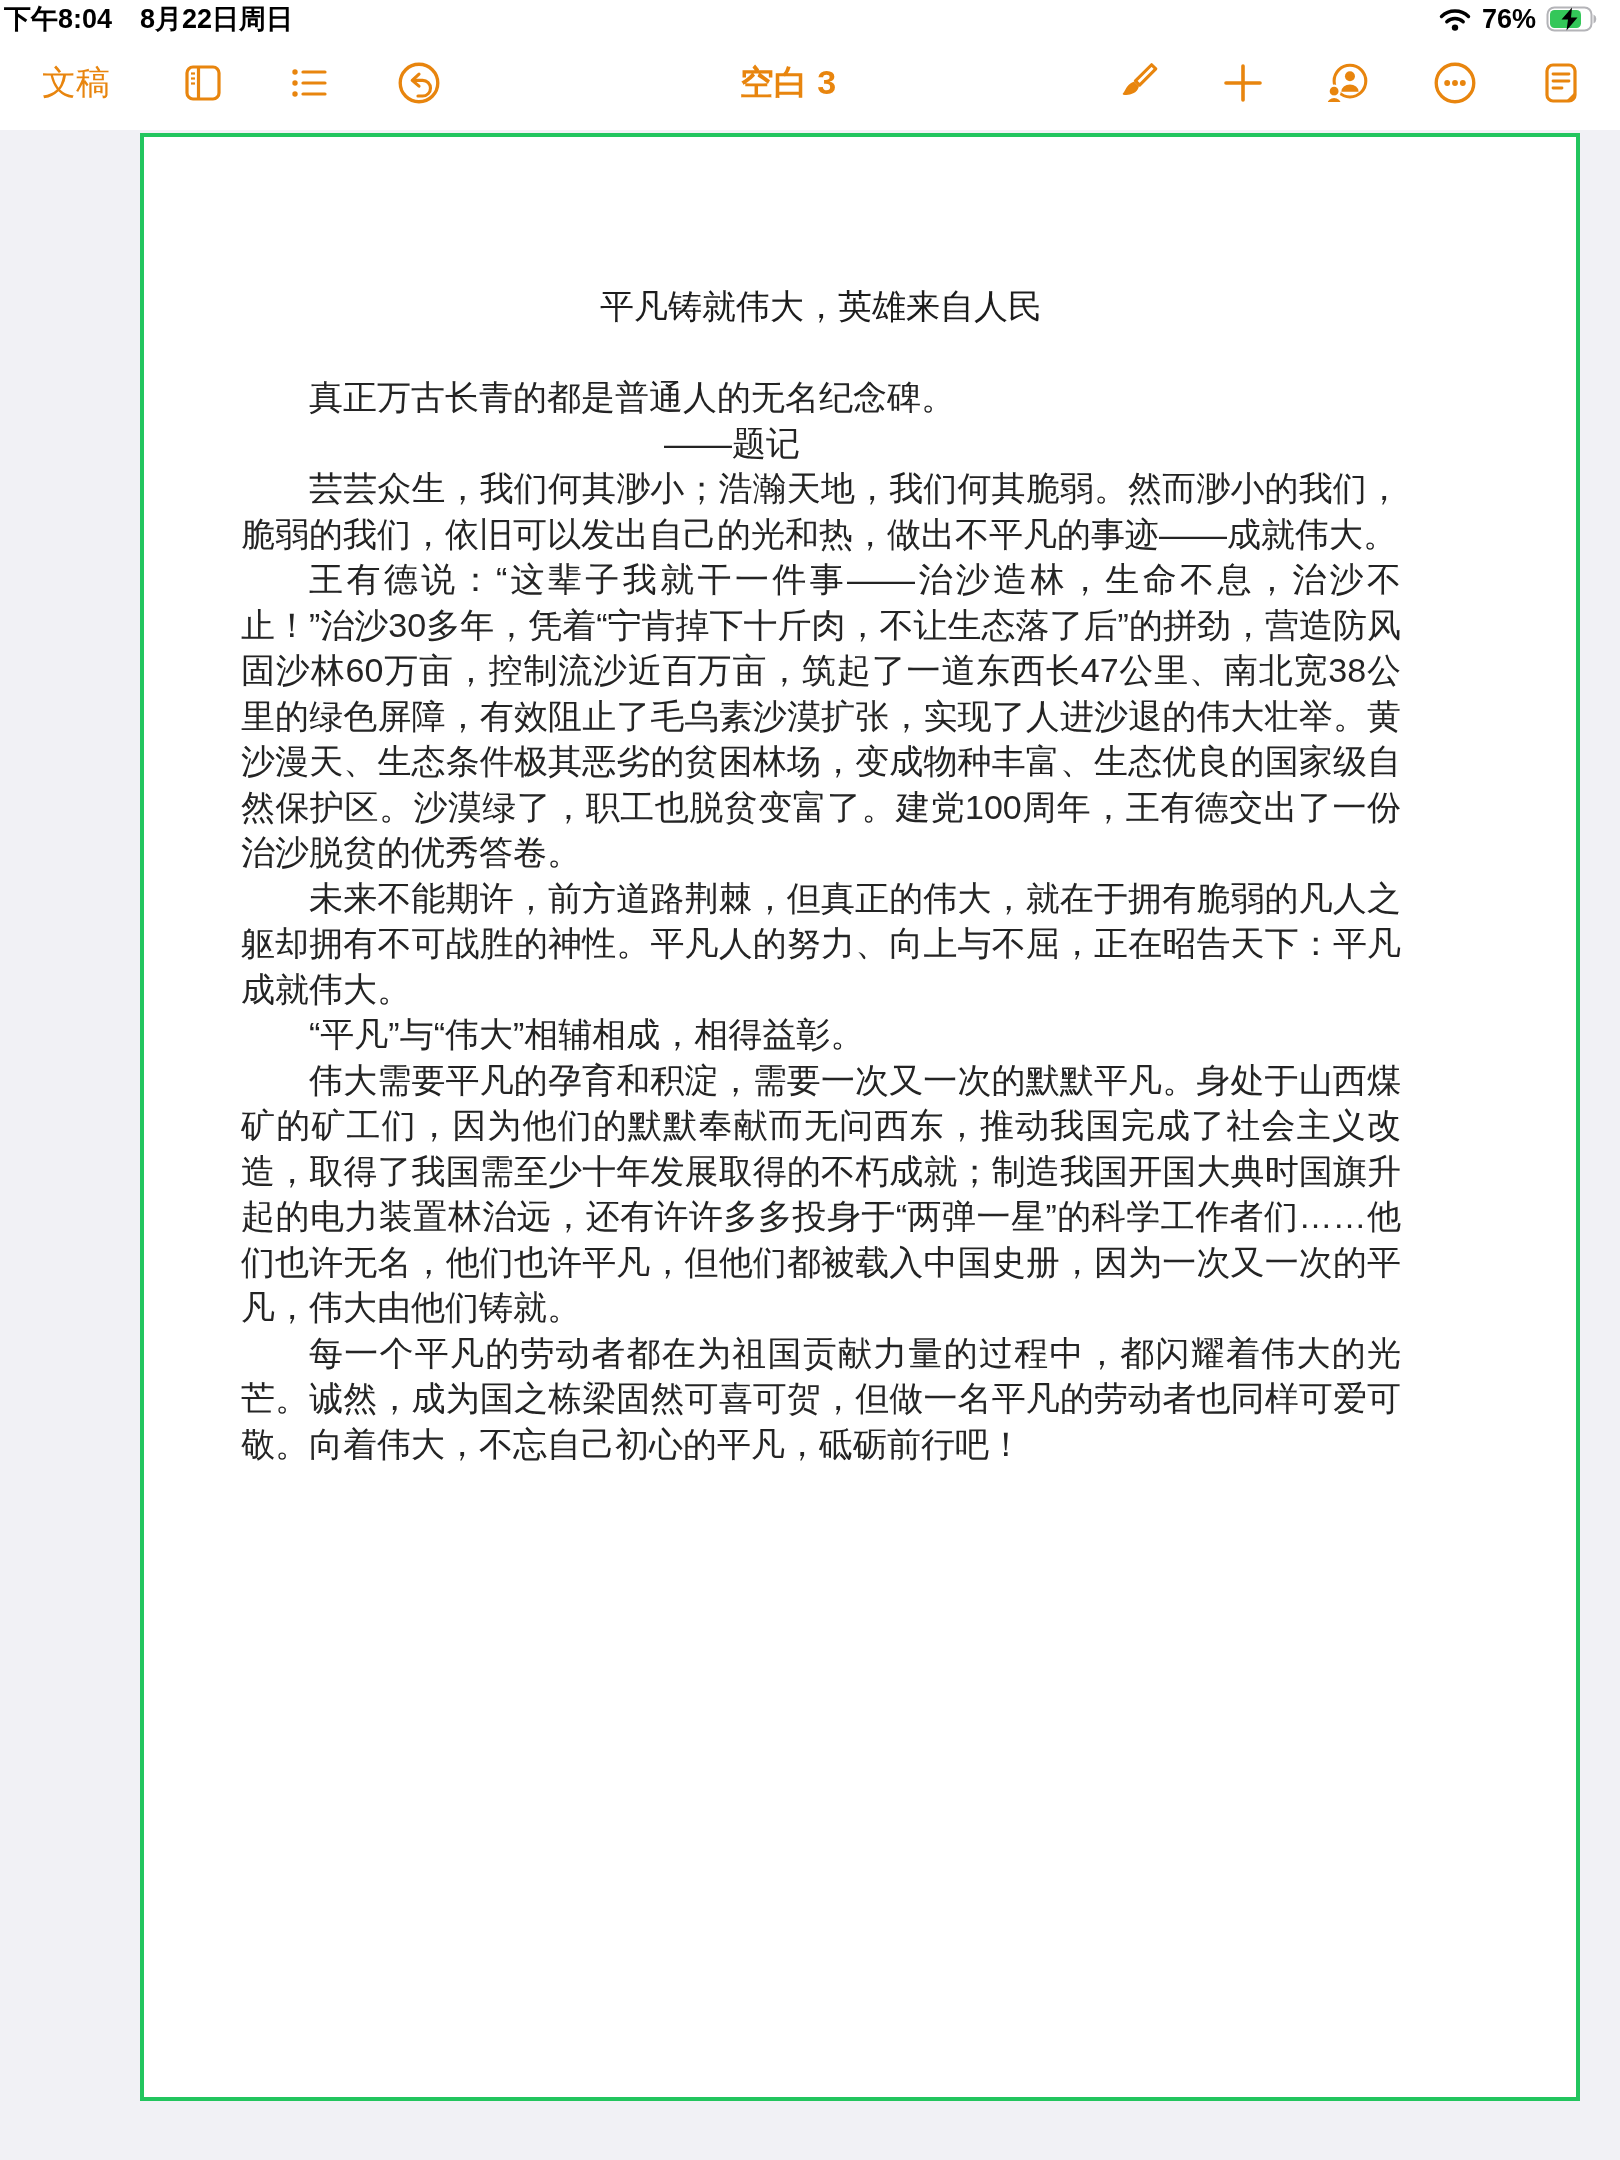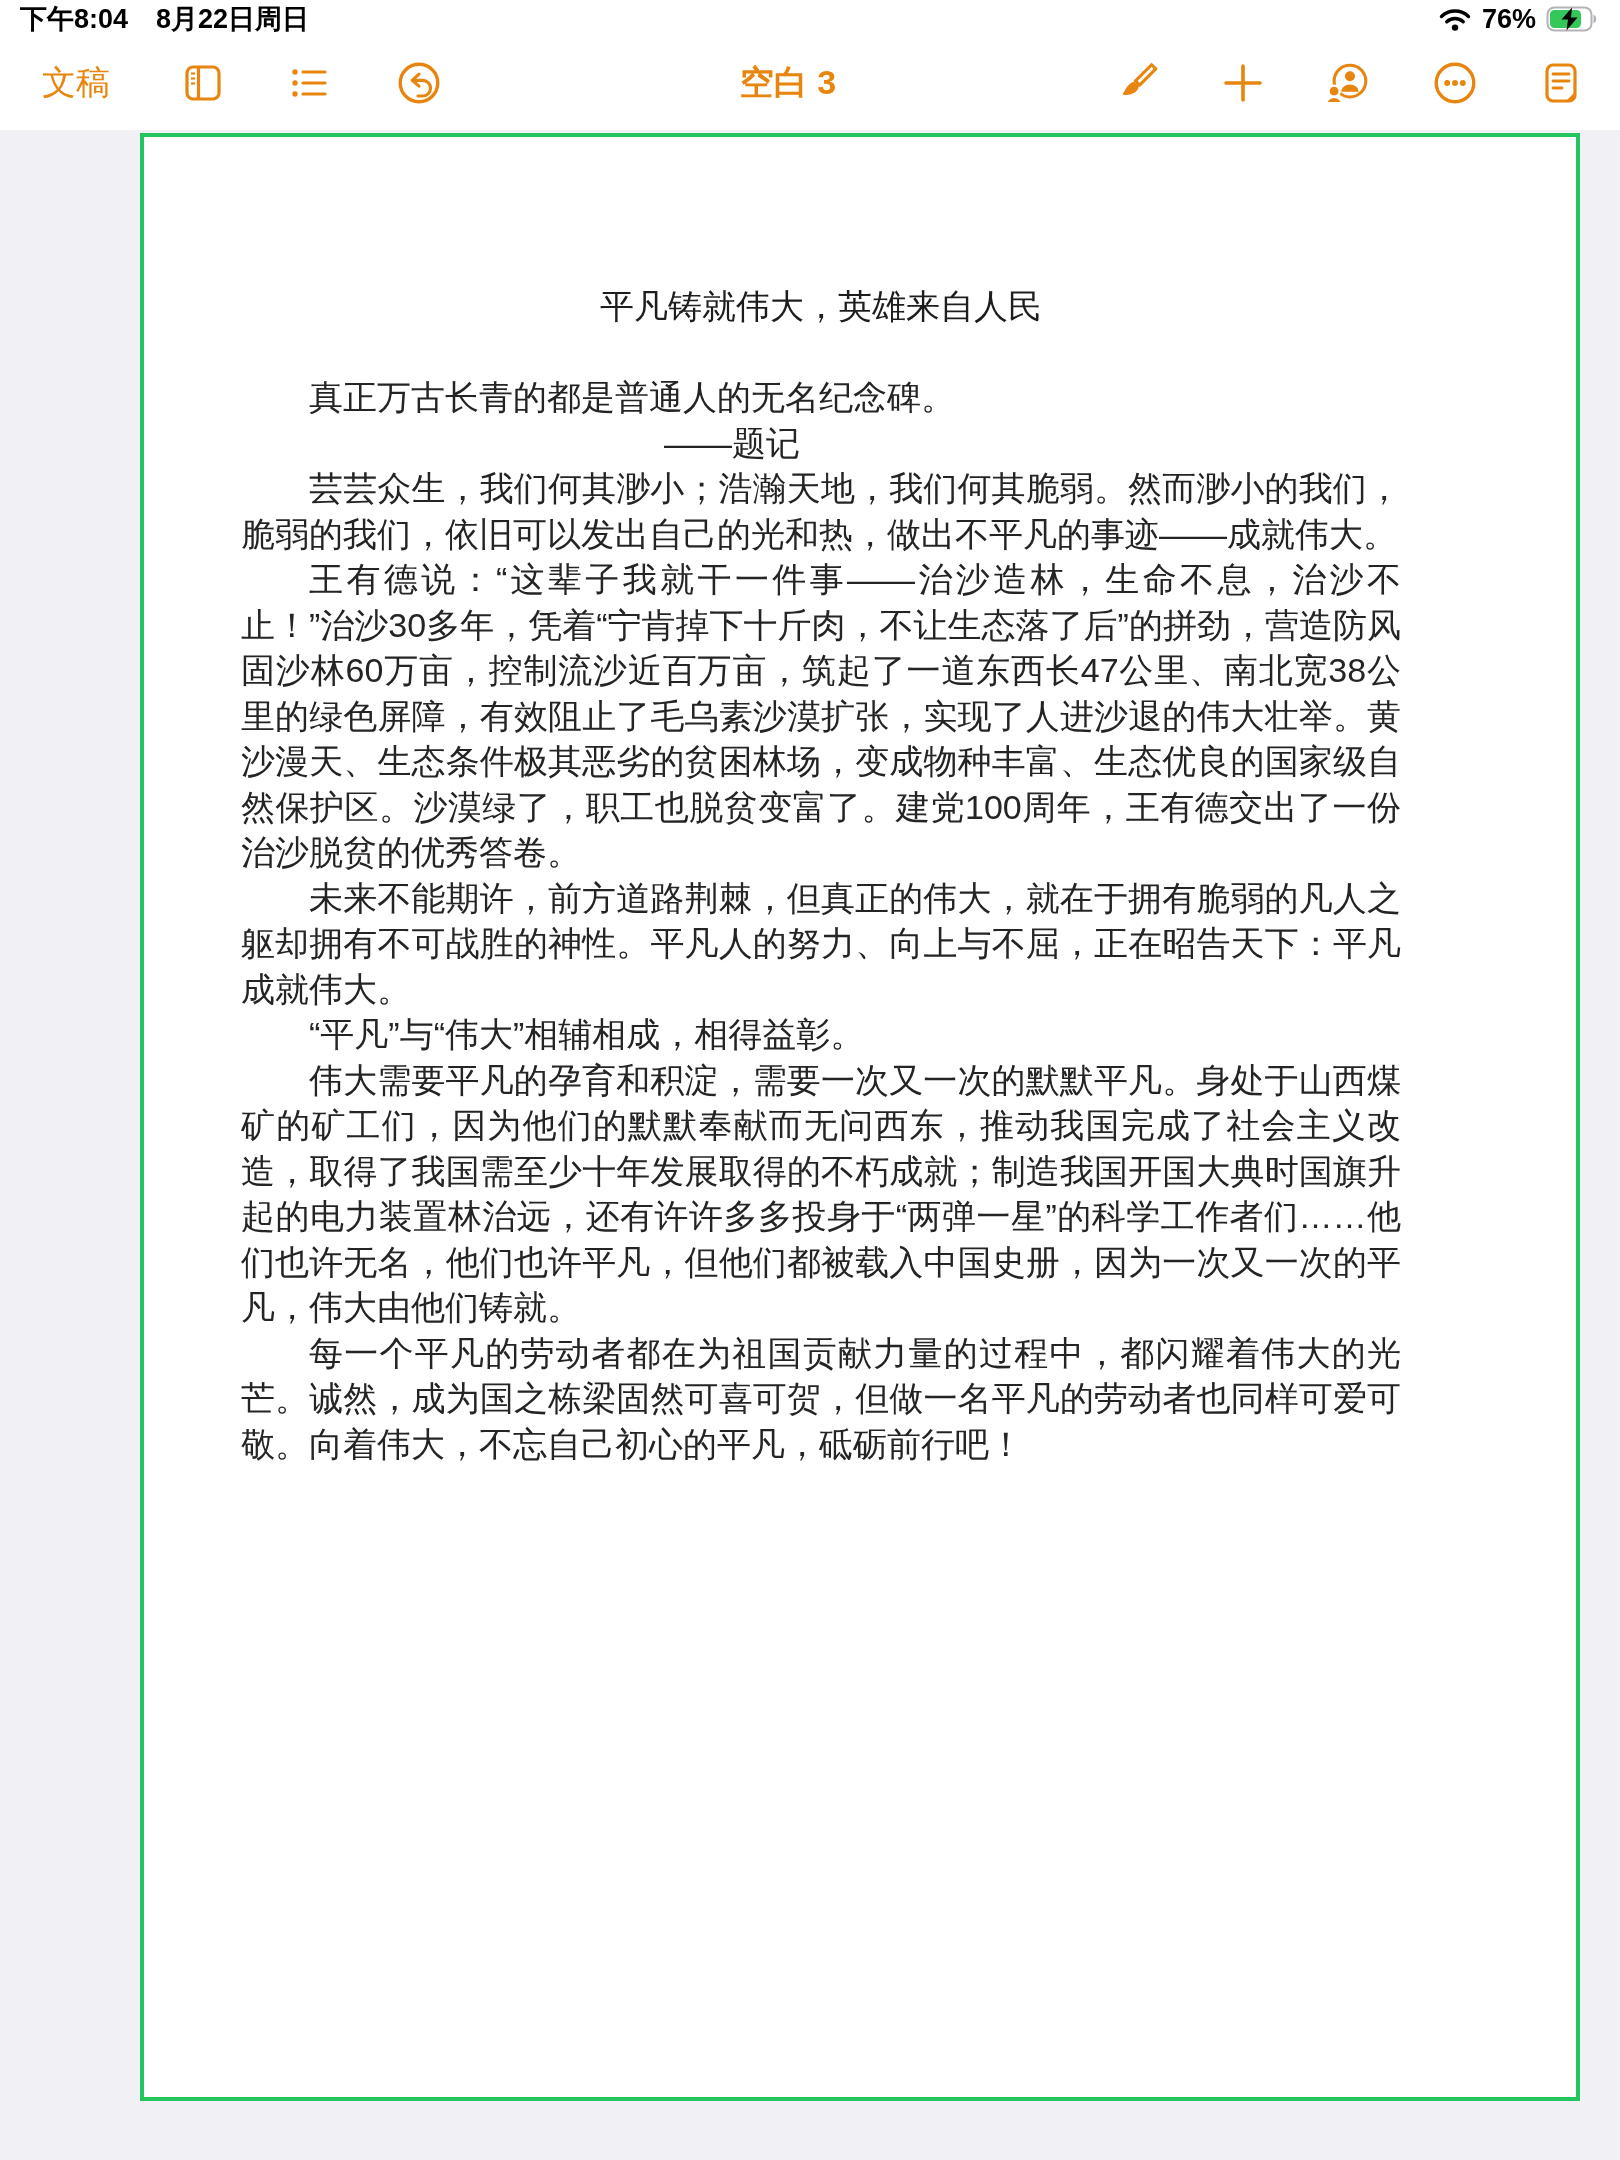--- a/index.html
+++ b/index.html
@@ -5,21 +5,21 @@
   * { margin:0; padding:0; box-sizing:border-box; }
   html,body { width:1620px; height:2160px; }
   body {
     font-family:"Liberation Sans","DejaVu Sans",sans-serif;
     background:#ffffff; position:relative; overflow:hidden;
   }
   
   .status-bar {
     position:absolute; left:0; top:0; width:1620px; height:36px;
     display:flex; align-items:center; justify-content:space-between;
-    padding:2px 20px 0 20px; background:#ffffff;
+    padding:2px 20px 0 4px; background:#ffffff;
   }
   .status-left { display:flex; gap:28px; font-size:27px; font-weight:600; color:#000; }
   .status-right { display:flex; align-items:center; gap:10px; font-size:27px; font-weight:600; color:#000;text-align:right; }
   
   .toolbar {
     position:absolute; left:0; top:36px; width:1620px; height:94px;
     background:#ffffff; display:flex; align-items:center;
   }
   .tb-left { position:absolute; left:0; top:0; height:94px; display:flex; align-items:center; }
   .docs-btn { font-size:34px; color:#E8850E; margin-left:42px; cursor:pointer; }

